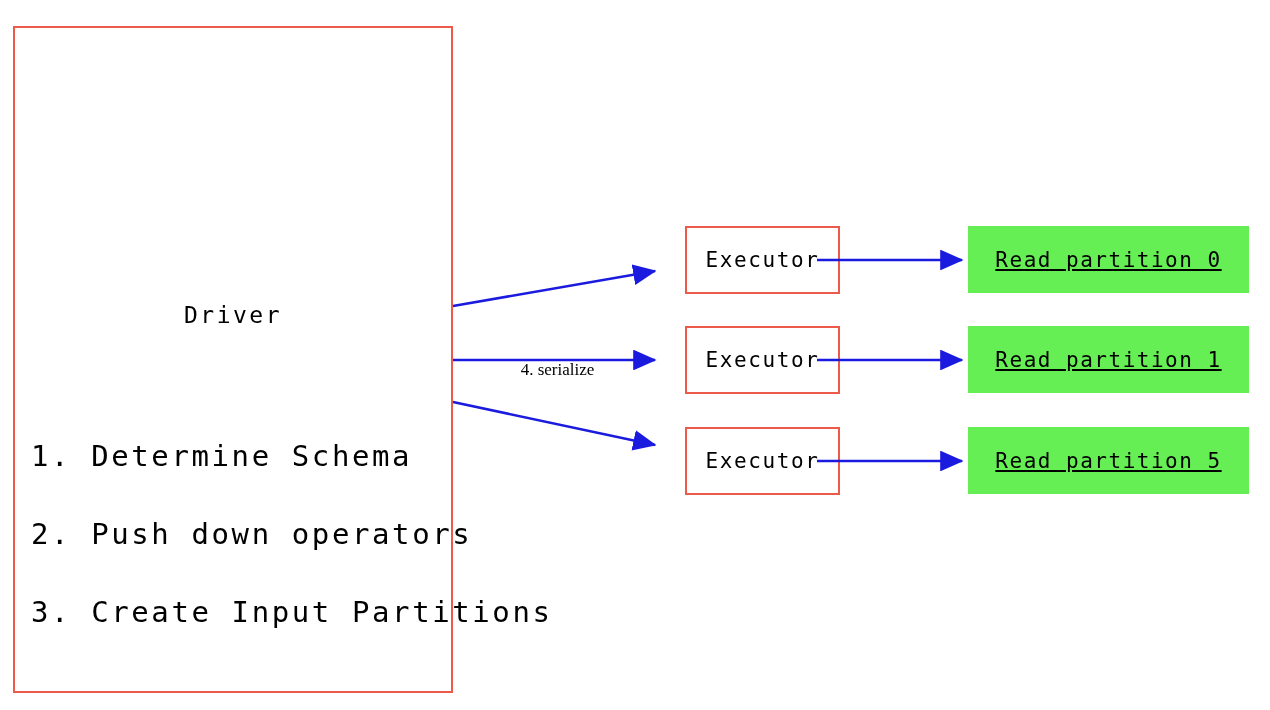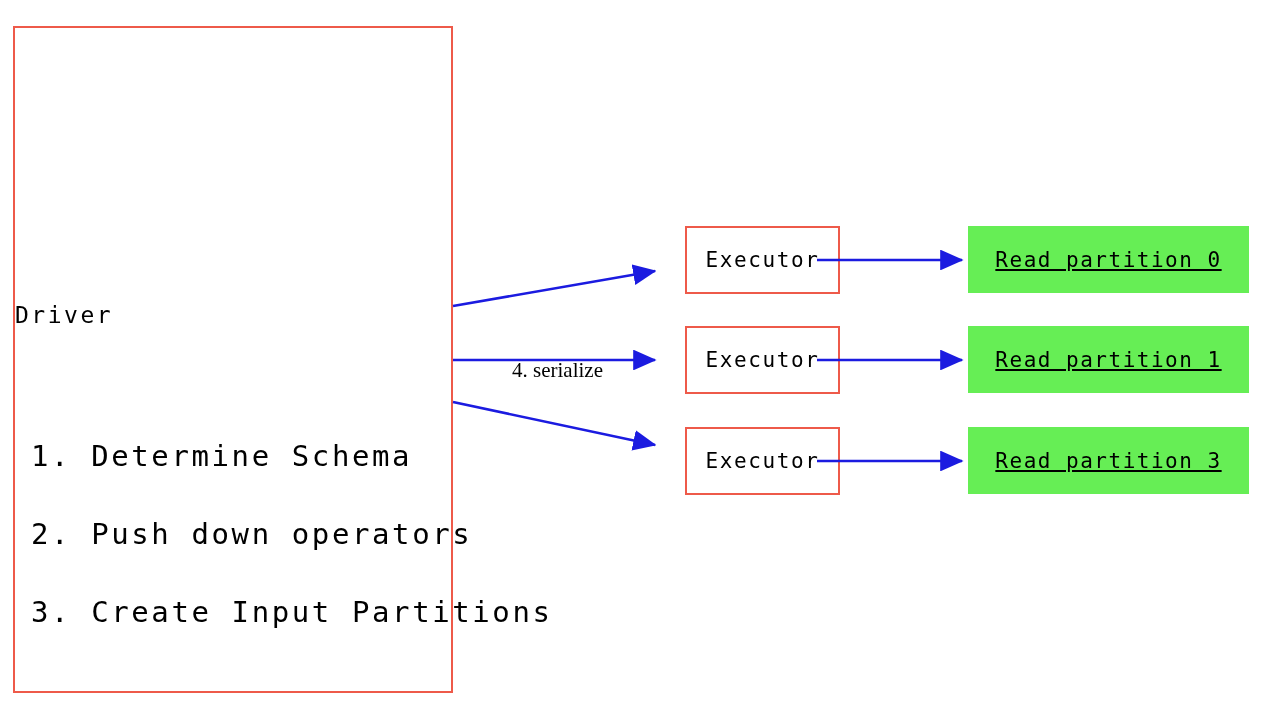--- a/index.html
+++ b/index.html
@@ -39,21 +39,21 @@
   .mono {
     font-family: "DejaVu Sans Mono", "Liberation Mono", monospace;
     color: #000000;
     white-space: pre;
   }
   .driver-title {
     position: absolute;
     left: 0;
     right: 0;
     top: 274px;
-    text-align: left;
+    text-align: center;
     font-size: 23px;
     letter-spacing: 2.5px;
   }
   .driver-list {
     position: absolute;
     left: 16px;
     top: 363px;
     font-size: 29px;
     line-height: 26px;
     letter-spacing: 2.6px;
@@ -63,21 +63,21 @@
     font-size: 21px;
     letter-spacing: 1.6px;
   }
   .part-label {
     font-size: 21px;
     letter-spacing: 1.5px;
   }
   .arrow-label {
     position: absolute;
     font-family: "Liberation Serif", "DejaVu Serif", serif;
-    font-size: 21px;
+    font-size: 17px;
     line-height: 24px;
     color: #000000;
     text-align: center;
     white-space: pre;
   }
   svg.links {
     position: absolute;
     left: 0;
     top: 0;
     width: 1270px;
@@ -109,21 +109,21 @@
     <span class="mono exec-label">Executor</span>
   </div>
 
   <div class="box part-box" style="left:968px; top:226px; width:281px; height:67px;">
     <span class="mono part-label">Read partition 0</span>
   </div>
   <div class="box part-box" style="left:968px; top:326px; width:281px; height:67px;">
     <span class="mono part-label">Read partition 1</span>
   </div>
   <div class="box part-box" style="left:968px; top:427px; width:281px; height:67px;">
-    <span class="mono part-label">Read partition 3</span>
+    <span class="mono part-label">Read partition 5</span>
   </div>
 
   <svg class="links" viewBox="0 0 1270 710">
     <defs>
       <marker id="ah" markerWidth="9" markerHeight="8" refX="8.4" refY="4" orient="auto" markerUnits="strokeWidth">
         <path d="M0,0 L9,4 L0,8 z" fill="#1b1be0"></path>
       </marker>
     </defs>
     <g stroke="#1b1be0" stroke-width="2.6" fill="none" marker-end="url(#ah)">
       <path d="M453,306 L655,271"></path>

